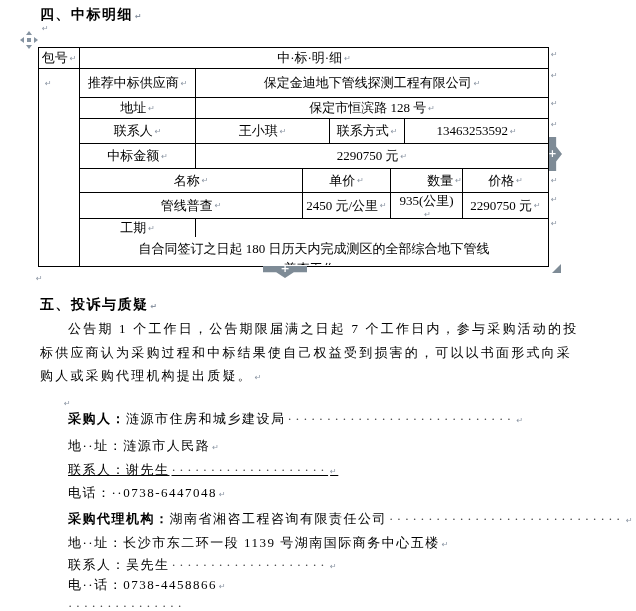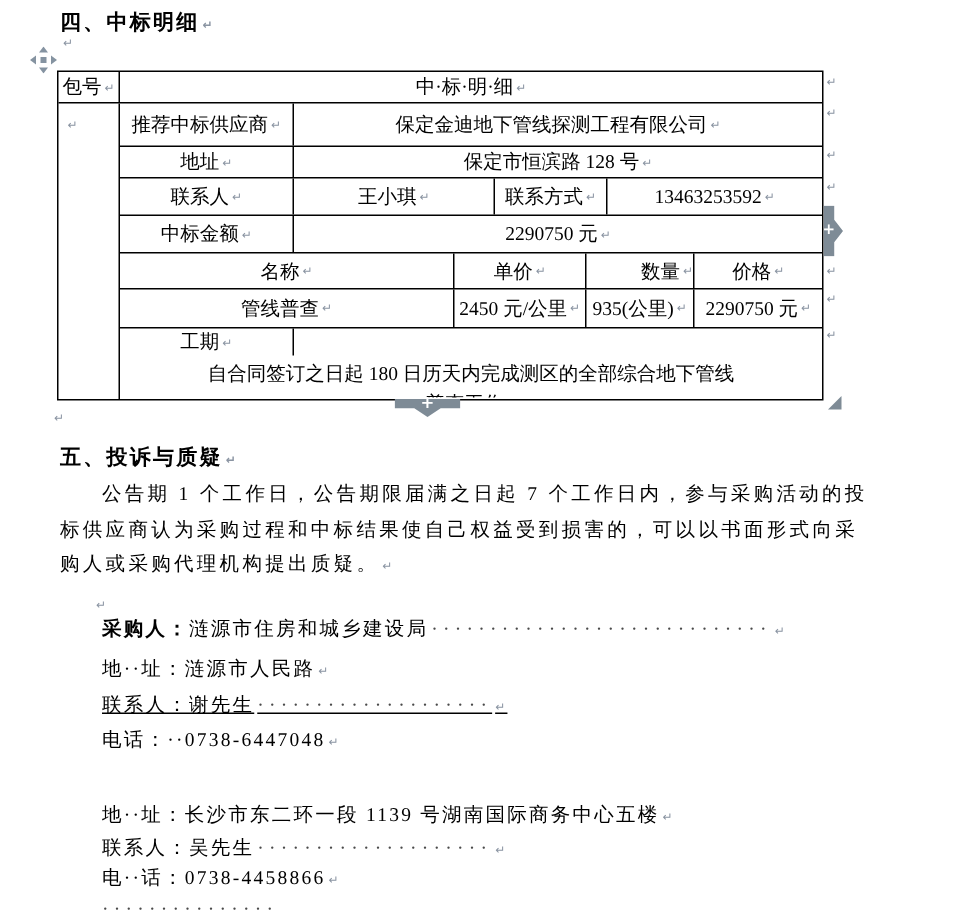--- a/index.html
+++ b/index.html
@@ -151,21 +151,21 @@
         </div>
         <div class="trow" style="height:26px;">
           <div class="cell" style="width:223px;">
             <span>管线普查</span>
               <span class="mk">↵</span>
           </div>
           <div class="cell" style="width:88px;">
             <span>2450 元/公里</span>
               <span class="mk">↵</span>
           </div>
-          <div class="cell" style="width:72px;">
+          <div class="cell" style="width:72px;flex-direction:column;">
             <span>935(公里)</span>
               <span class="mk">↵</span>
           </div>
           <div class="cell last">
             <span>2290750 元</span>
               <span class="mk">↵</span>
           </div>
         </div>
         <div class="trow" style="height:46px;flex-direction:column;">
           <div class="cell" style="width:116px;">
@@ -218,20 +218,23 @@
   </div>
   <div class="contact-line" style="top:438px;">
     <span>地··址：</span><span>涟源市人民路</span><span class="mk">↵</span>
   </div>
   <div class="contact-line" style="top:462px;text-decoration:underline;">
     <span>联系人：</span><span>谢先生</span><span class="dots">····················</span><span class="mk">↵</span>
   </div>
   <div class="contact-line" style="top:485px;">
     <span>电话：</span><span>··0738-6447048</span><span class="mk">↵</span>
   </div>
+  <div class="contact-line" style="top:511px;">
+    <span class="bold">采购代理机构：</span><span>湖南省湘咨工程咨询有限责任公司</span><span class="dots">······························</span><span class="mk">↵</span>
+  </div>
   <div class="contact-line" style="top:535px;">
     <span>地··址：</span><span>长沙市东二环一段 1139 号湖南国际商务中心五楼</span><span class="mk">↵</span>
   </div>
   <div class="contact-line" style="top:557px;">
     <span>联系人：</span><span>吴先生</span><span class="dots">····················</span><span class="mk">↵</span>
   </div>
   <div class="contact-line" style="top:577px;">
     <span>电··话：</span><span>0738-4458866</span><span class="mk">↵</span>
   </div>
   <div class="contact-line" style="top:598px;">

